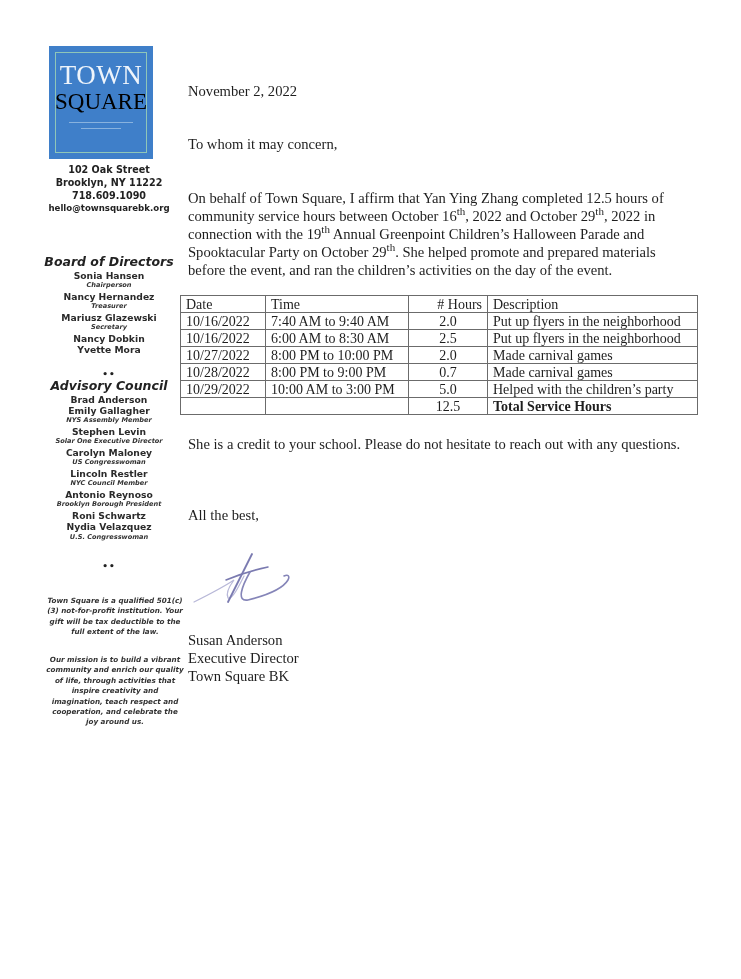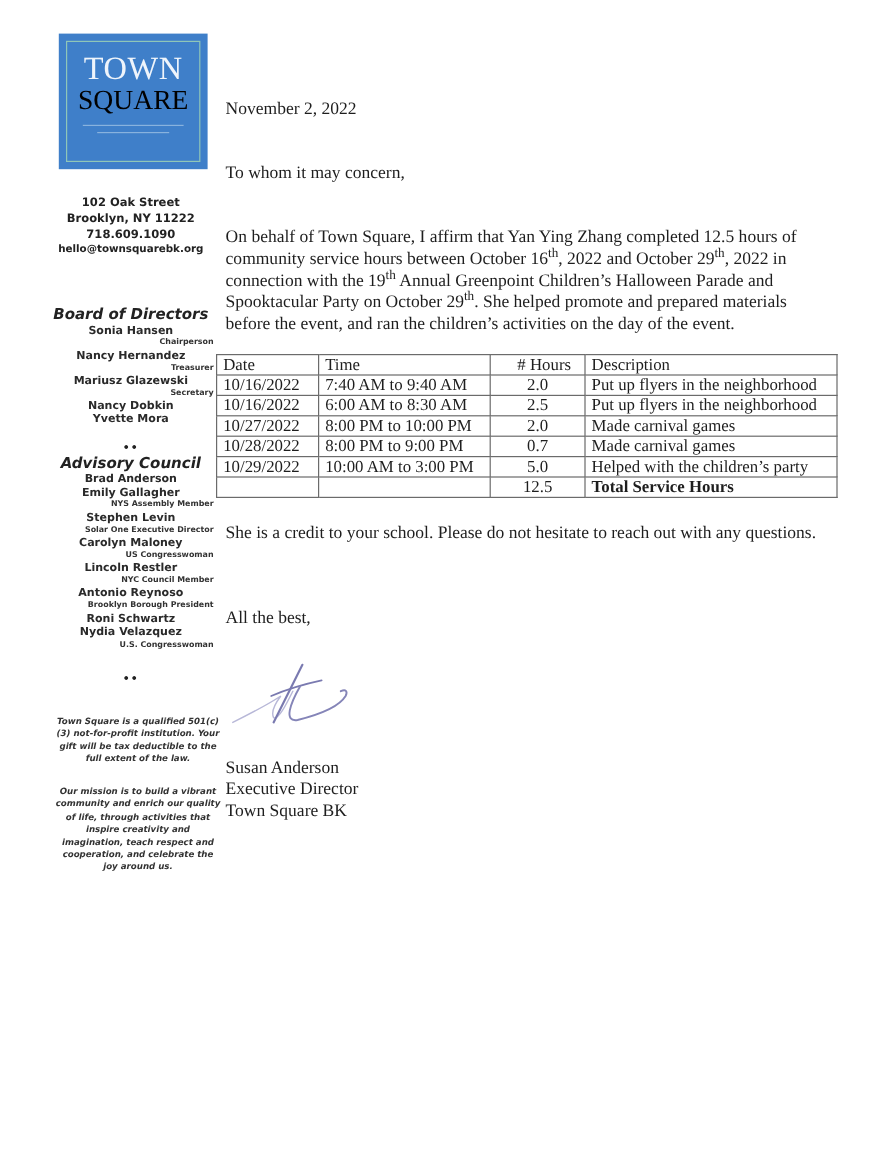--- a/index.html
+++ b/index.html
@@ -1,31 +1,31 @@
 <!DOCTYPE html>
 <html><head>
 <meta charset="utf-8">
 <style>
   html, body { margin: 0; padding: 0; background: #ffffff; }
   body { width: 741px; height: 979px; position: relative; overflow: hidden; color: #1e1e1e; }
 
   
   #sidebar { position: absolute; left: 40px; top: 0; width: 138px; text-align: center; }
-  #logo { position: absolute; left: 9px; top: 28px; width: 124px; height: 113px; background: #3f7fc9; box-sizing: border-box; }
+  #logo { position: absolute; left: 9px; top: 46px; width: 104px; height: 113px; background: #3f7fc9; box-sizing: border-box; }
   #logo .frame { position: absolute; left: 6px; top: 6px; right: 6px; bottom: 6px; border: 1.5px solid #8fc6b8; }
   #logo .w1 { position: absolute; left: 0; right: 0; top: 16px; text-align: center; color: #eef4fb; font-family: "Liberation Serif", serif; font-size: 27px; letter-spacing: 0.5px; line-height: 27px; }
   #logo .w2 { position: absolute; left: 0; right: 0; top: 44px; text-align: center; color: #000000; font-family: "Liberation Serif", serif; font-size: 23px; line-height: 24px; }
   #logo .tag { position: absolute; left: 20px; right: 20px; height: 1px; background: #9bbfe3; opacity: 0.8; }
 
   #addr { position: absolute; left: 0; width: 138px; top: 163px; font-family: "DejaVu Sans", sans-serif; font-weight: bold; font-size: 9.6px; line-height: 13px; color: #222; }
   #addr .email { font-size: 8.6px; }
 
   .sect-title { font-family: "DejaVu Sans", sans-serif; font-style: italic; font-weight: bold; font-size: 12.5px; color: #222; line-height: 16px; }
   .pname { font-family: "DejaVu Sans", sans-serif; font-weight: bold; font-size: 9.2px; line-height: 11.2px; color: #2a2a2a; }
-  .prole { font-family: "DejaVu Sans", sans-serif; font-weight: bold; font-size: 6.6px; line-height: 9.8px; color: #333; text-align: right; }
+  .prole { font-family: "DejaVu Sans", sans-serif; font-style: italic; font-weight: bold; font-size: 6.6px; line-height: 9.8px; color: #333; }
   .dots { font-family: "DejaVu Sans", sans-serif; font-weight: bold; font-size: 9px; line-height: 10px; letter-spacing: 1px; color: #222; }
   #board { position: absolute; left: 0; width: 138px; top: 254px; }
   #dots1 { position: absolute; left: 0; width: 138px; top: 369px; }
   #advisory { position: absolute; left: 0; width: 138px; top: 378px; }
   #dots2 { position: absolute; left: 0; width: 138px; top: 561px; }
   .note { font-family: "DejaVu Sans", sans-serif; font-style: italic; font-weight: bold; font-size: 7.2px; line-height: 10.4px; color: #333; padding: 0 6px; }
   #note1 { position: absolute; left: 0; width: 138px; top: 596px; }
   #note2 { position: absolute; left: 0; width: 138px; top: 655px; }
 
   
@@ -40,21 +40,21 @@
   #signame { top: 631px; }
   #sigtitle { top: 649px; }
   #sigorg { top: 667px; }
 
   
   #hours-table { position: absolute; left: 180px; top: 295px; border-collapse: collapse; font-family: "Liberation Serif", serif; font-size: 14px; color: #1e1e1e; }
   #hours-table td, #hours-table th { border: 1px solid #6b6b6b; padding: 0 5px; height: 16px; line-height: 15px; font-weight: normal; text-align: left; white-space: nowrap; }
   #hours-table .c-date { width: 74px; }
   #hours-table .c-time { width: 132px; }
   #hours-table .c-hours { width: 57px; text-align: center; }
-  #hours-table th.c-hours { text-align: center; padding-left: 16px; }
+  #hours-table th.c-hours { text-align: right; padding-left: 16px; }
   #hours-table .c-desc { width: 199px; }
   #hours-table .total-label { font-weight: bold; }
 
   
   #signature { position: absolute; left: 192px; top: 550px; width: 110px; height: 60px; }
 </style>
 </head>
 <body>
 
 <div id="sidebar">

